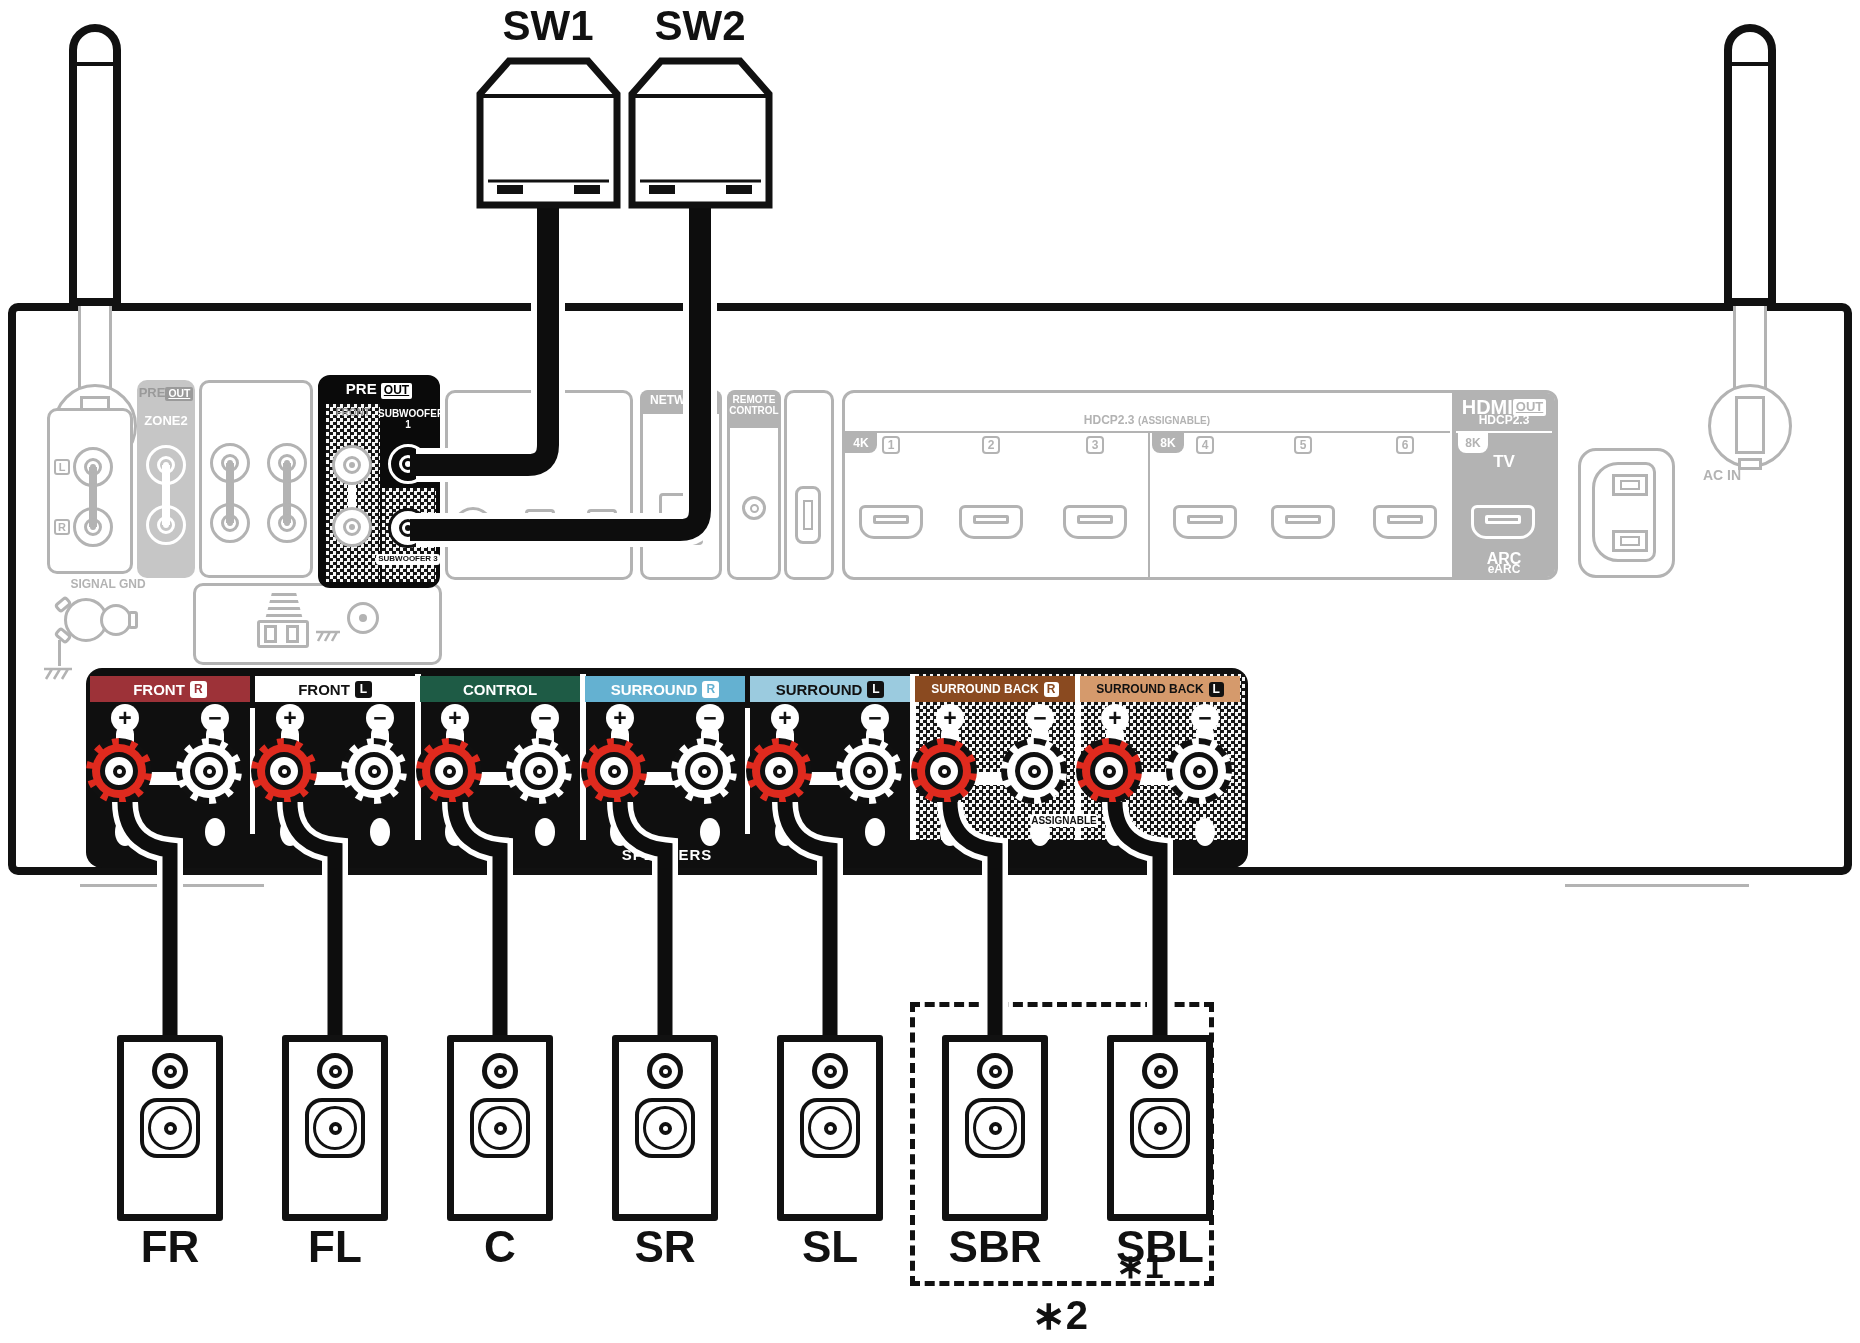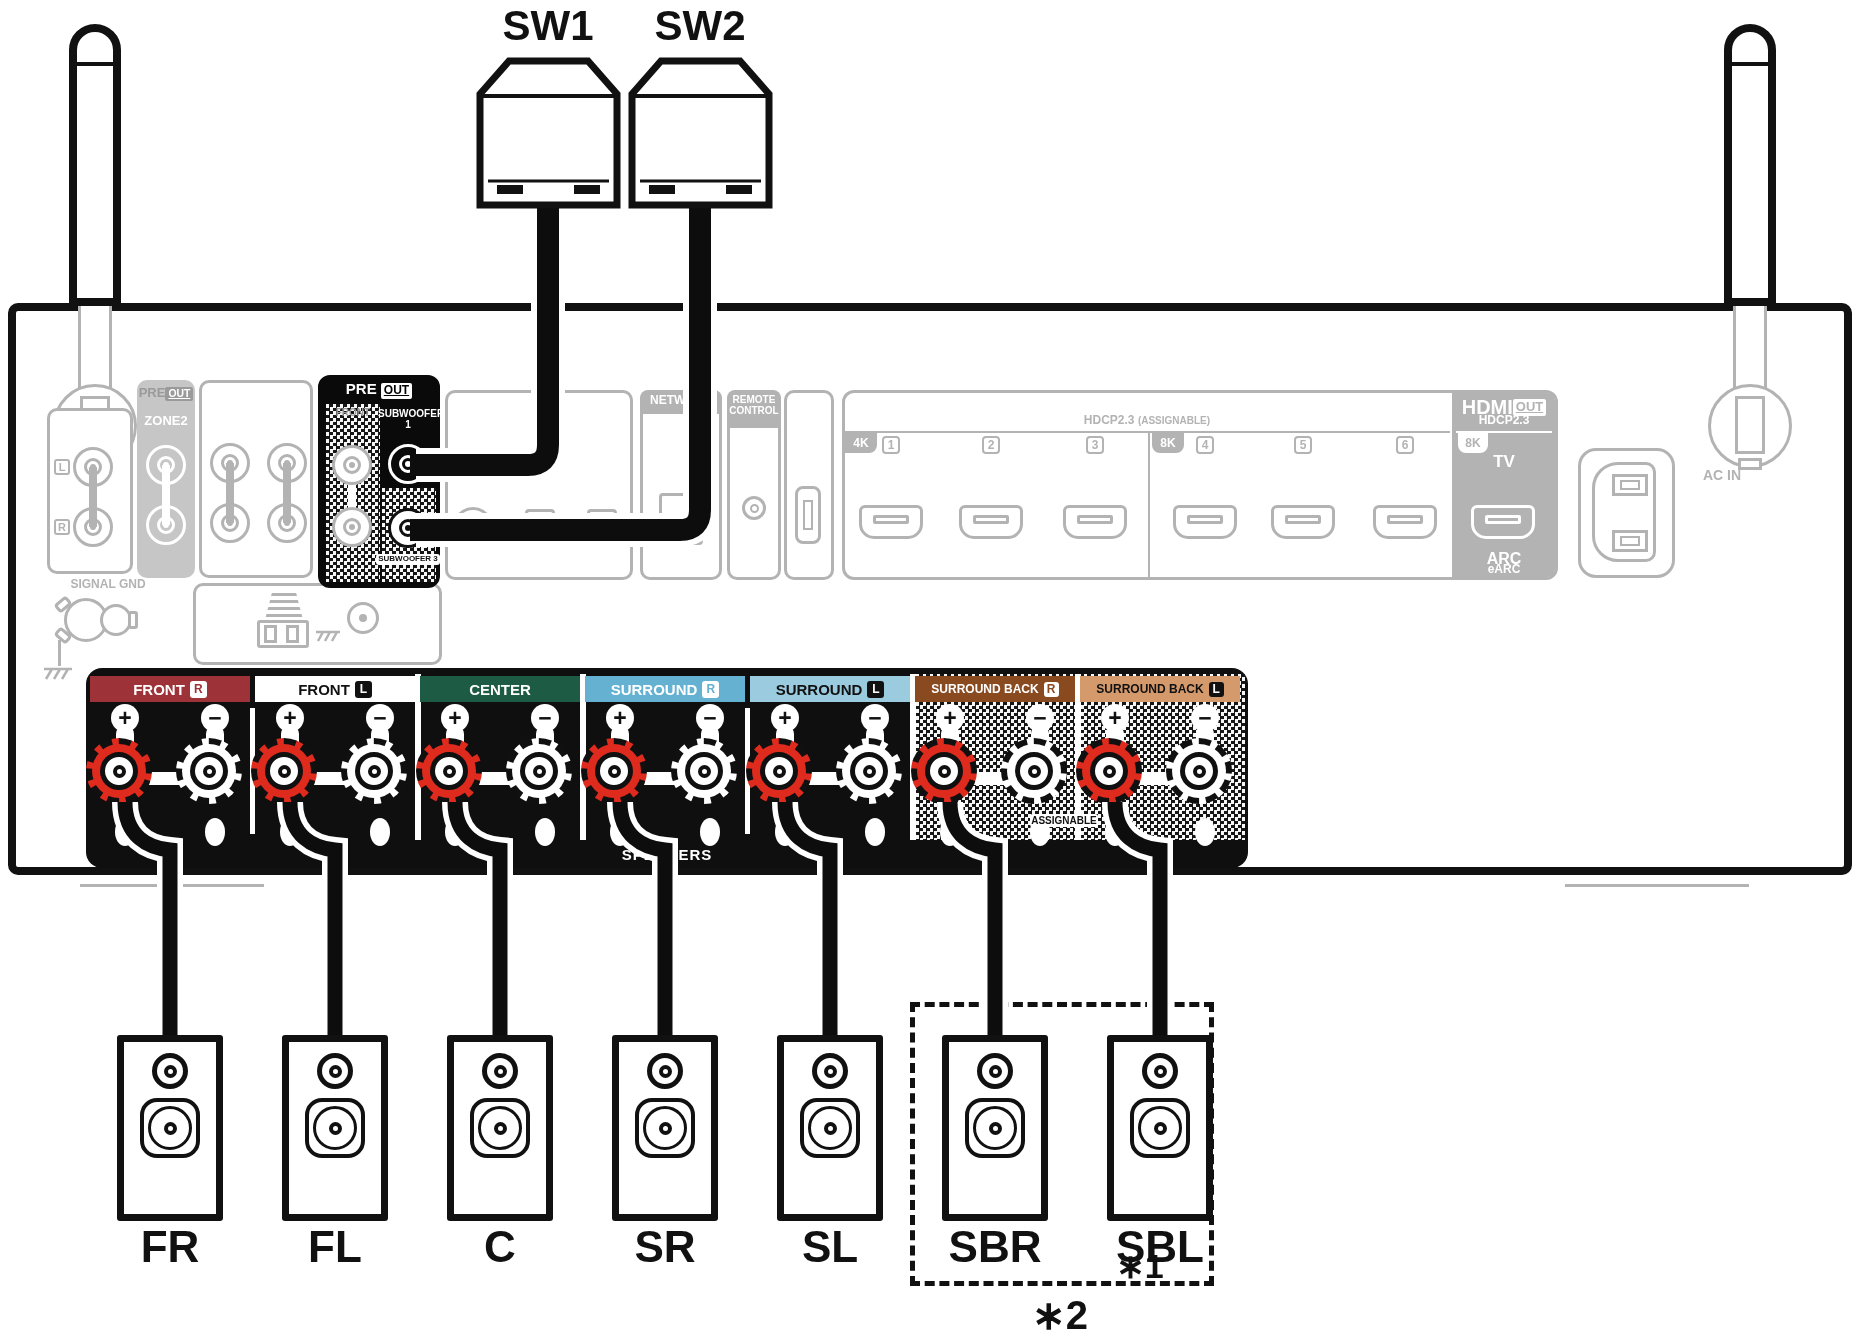--- a/index.html
+++ b/index.html
@@ -390,21 +390,21 @@
           <span class="p1">
             <span class="p2"></span>
           </span>
         </div>
       <div class="lug l1"></div>
         <div class="lug l2"></div>
     </div>
 
     <div class="tsec" style="left:332px;">
       <div class="thead h-c">
-          <span>CENTER</span>
+          <span>CONTROL</span>
         </div>
       <div class="sign plus">+</div>
       <div class="sign minus">−</div>
       <div class="neck n1"></div>
         <div class="neck n2"></div>
       <div class="connbar"></div>
       <div class="post redp">
           <span class="p1">
             <span class="p2"></span>
           </span>

